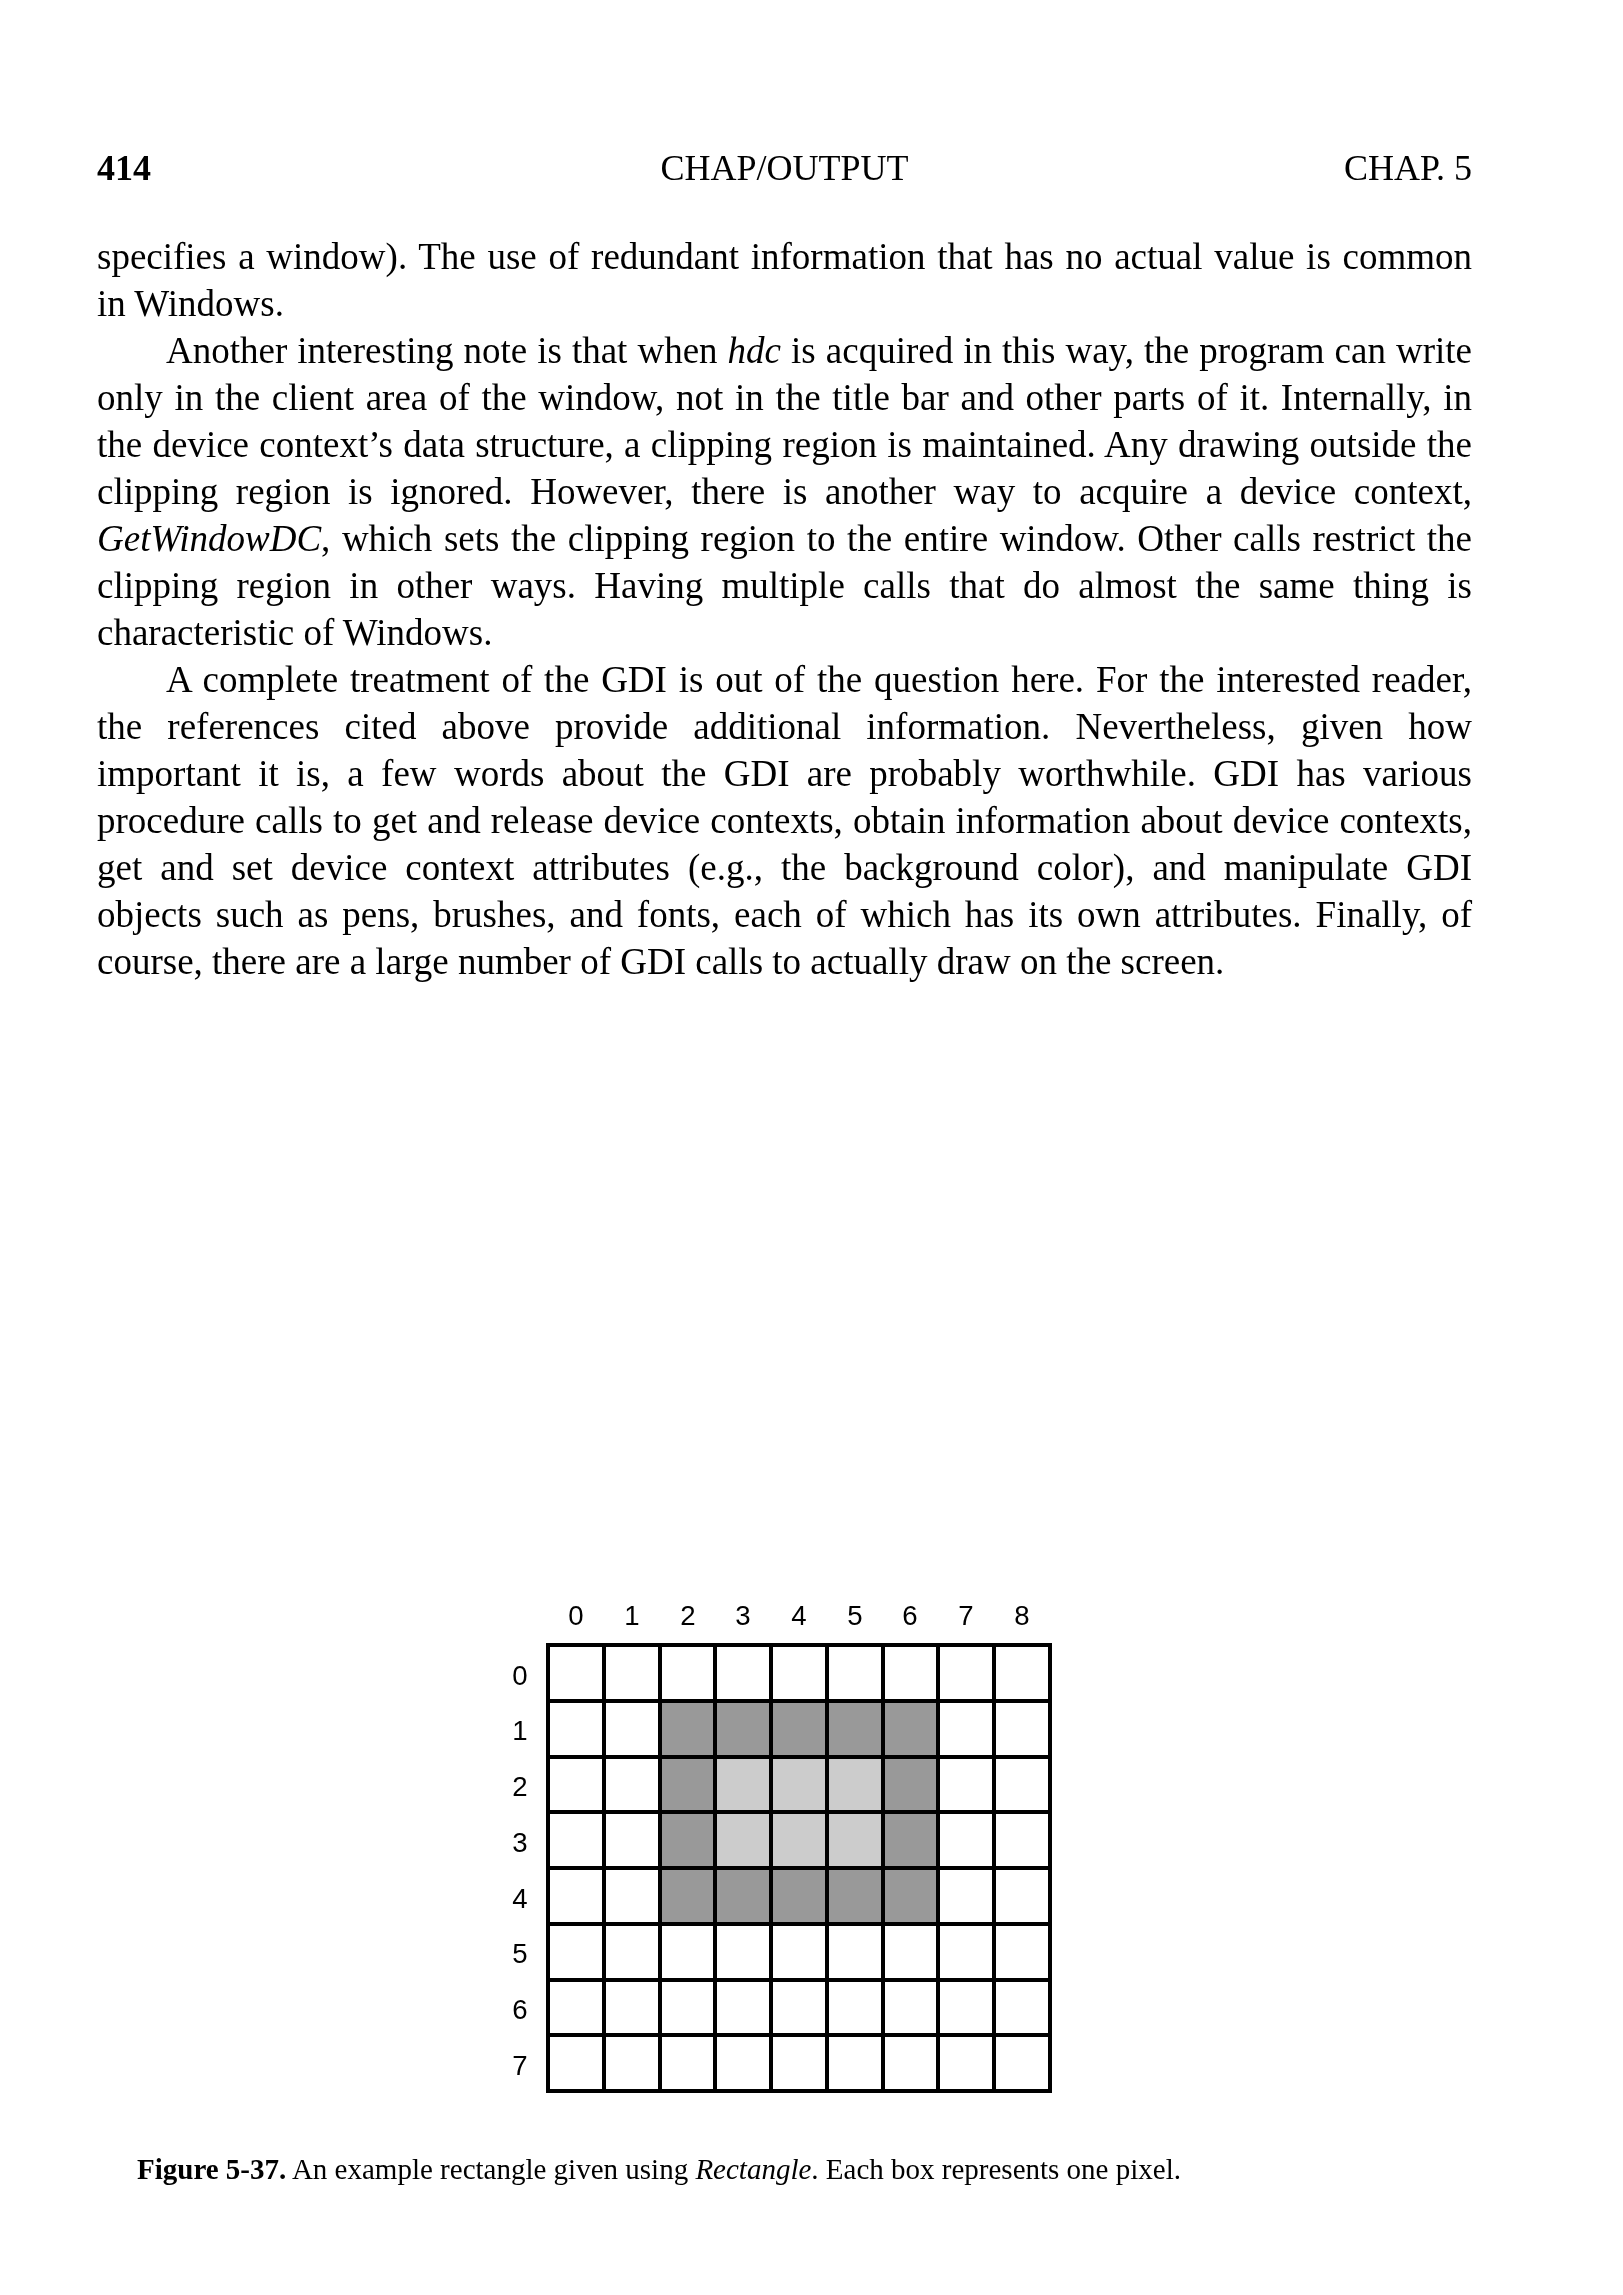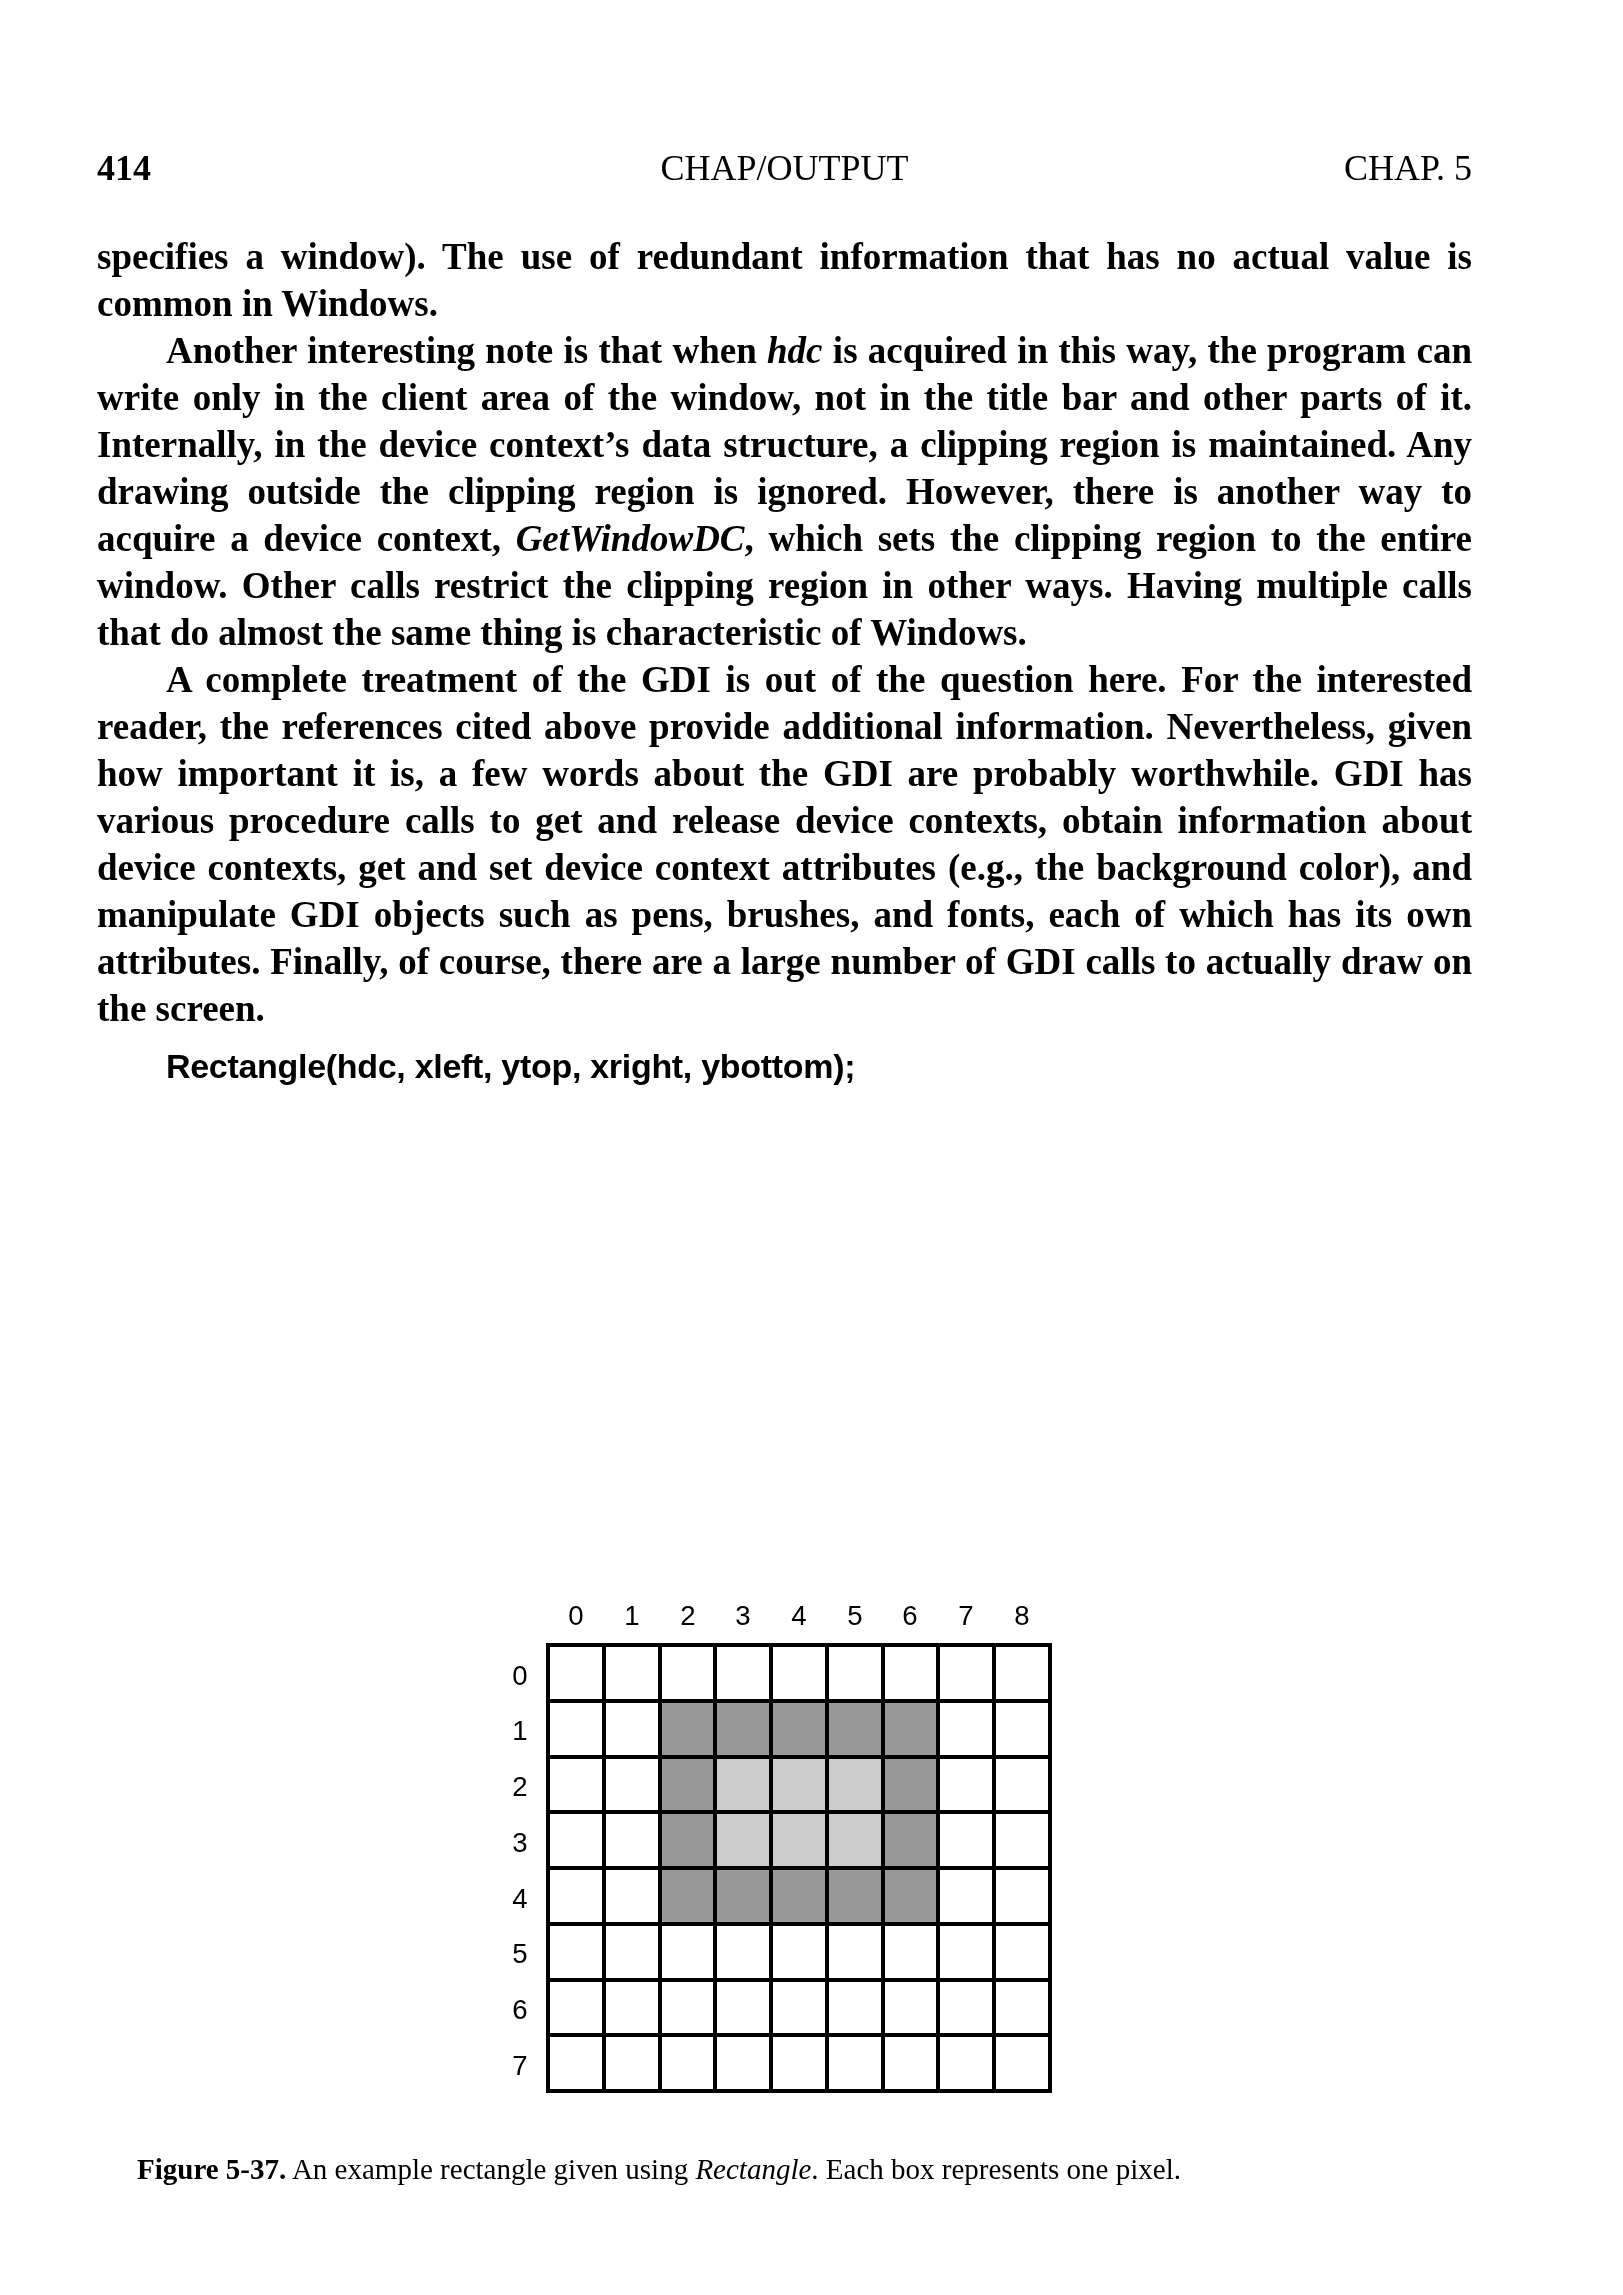--- a/index.html
+++ b/index.html
@@ -7,21 +7,21 @@
   .page { position: absolute; left: 97px; top: 0; width: 1375px; }
   .serif { font-family: "Liberation Serif", "DejaVu Serif", serif; }
   .sans { font-family: "Liberation Sans", "DejaVu Sans", sans-serif; }
 
   .running-head { position: absolute; top: 143px; left: 0; width: 1375px; height: 50px; font-size: 36px; line-height: 50px; }
   .rh-page { position: absolute; left: 0; top: 0; font-weight: bold; }
   .rh-title { position: absolute; left: 0; width: 100%; text-align: center; top: 0; }
   .rh-chap { position: absolute; right: 0; top: 0; }
 
   .body-text { position: absolute; top: 233px; left: 0; width: 1375px; font-size: 37px; line-height: 47px; text-align: justify; }
-  .body-text p { margin: 0; font-weight: bold; }
+  .body-text p { margin: 0; }
   .body-text p.indent { text-indent: 69px; }
   .body-text p.noindent { text-indent: 0; }
   .code-line { font-size: 34px; line-height: 47px; margin: 11.3px 0 12.5px 69px !important; letter-spacing: -0.3px; text-align: left; }
   i { font-style: italic; }
 
   .figure { position: absolute; left: 0; top: 1603px; width: 1375px; height: 438px; }
   .col-label, .row-label { position: absolute; font-size: 27.6px; line-height: 27.6px; text-align: center; width: 38px; }
   .grid { position: absolute; }
   .cell { position: absolute; box-sizing: border-box; }
 
@@ -35,21 +35,20 @@
   <div class="running-head serif">
     <span class="rh-page">414</span>
     <span class="rh-title">CHAP/OUTPUT</span>
     <span class="rh-chap">CHAP. 5</span>
   </div>
 
   <div class="body-text serif" id="body-text">
       <p class="noindent"><span>specifies a window).  The use of redundant information that has no actual value is common in Windows.</span></p>
       <p class="indent"><span>Another interesting note is that when </span><i>hdc</i><span> is acquired in this way, the program can write only in the client area of the window, not in the title bar and other parts of it. Internally, in the device context’s data structure, a clipping region is maintained. Any drawing outside the clipping region is ignored. However, there is another way to acquire a device context, </span><i>GetWindowDC</i><span>, which sets the clipping region to the entire window. Other calls restrict the clipping region in other ways. Having multiple calls that do almost the same thing is characteristic of Windows.</span></p>
       <p class="indent"><span>A complete treatment of the GDI is out of the question here. For the interested reader, the references cited above provide additional information. Nevertheless, given how important it is, a few words about the GDI are probably worthwhile. GDI has various procedure calls to get and release device contexts, obtain information about device contexts, get and set device context attributes (e.g., the background color), and manipulate GDI objects such as pens, brushes, and fonts, each of which has its own attributes. Finally, of course, there are a large number of GDI calls to actually draw on the screen.</span></p>
-      <p class="code-line sans">Rectangle(hdc, xleft, ytop, xright, ybottom);</p>
     </div>
 
   <div class="figure sans" id="figure">
       <div class="col-label" style="left: 460px; top: -0.6px;">0</div>
       <div class="col-label" style="left: 516px; top: -0.6px;">1</div>
       <div class="col-label" style="left: 572px; top: -0.6px;">2</div>
       <div class="col-label" style="left: 627px; top: -0.6px;">3</div>
       <div class="col-label" style="left: 683px; top: -0.6px;">4</div>
       <div class="col-label" style="left: 739px; top: -0.6px;">5</div>
       <div class="col-label" style="left: 794px; top: -0.6px;">6</div>

